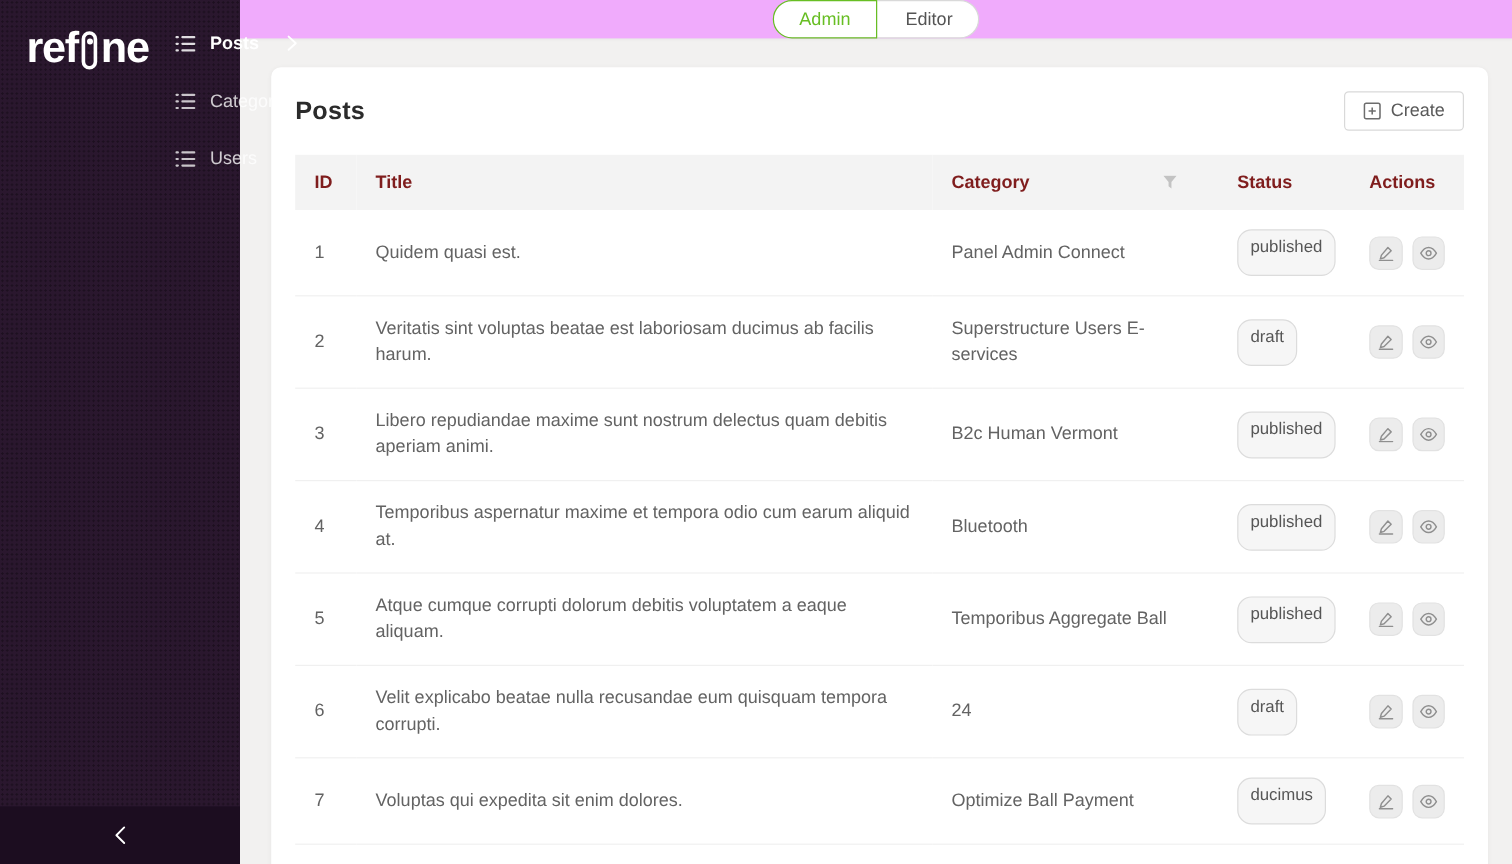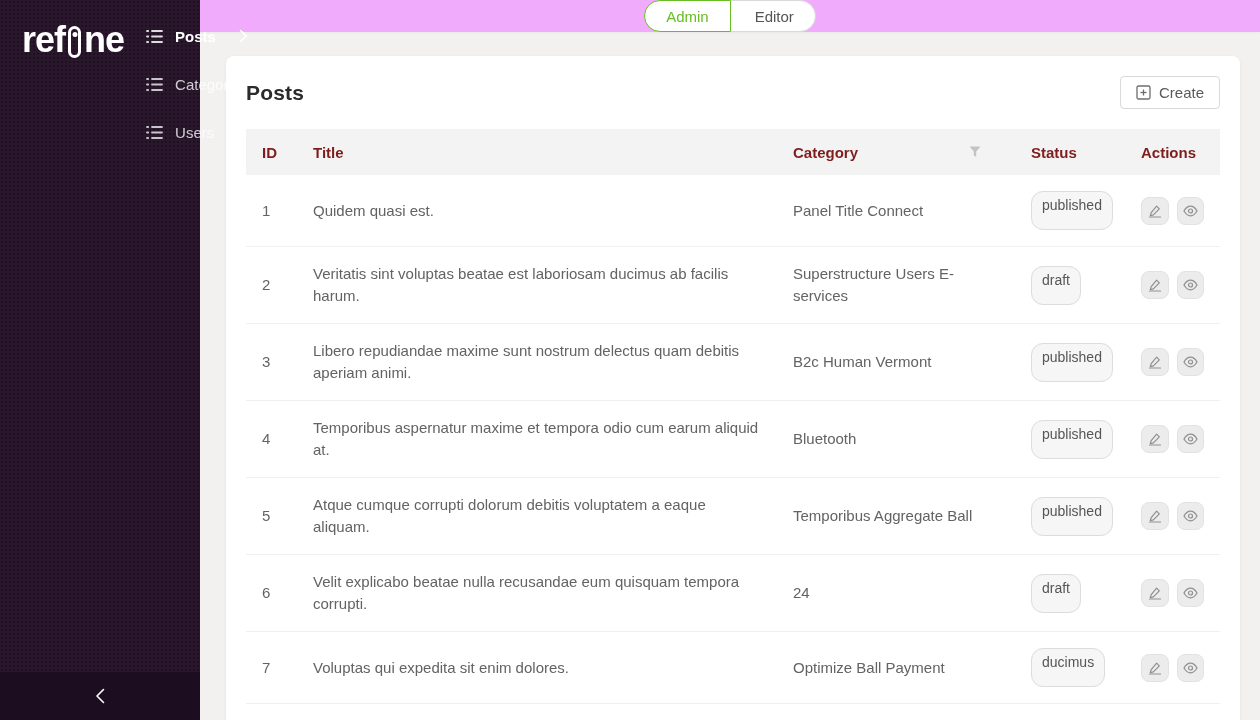--- a/index.html
+++ b/index.html
@@ -225,21 +225,21 @@
                   </svg>
                 </div>
               </th>
               <th>Actions</th>
             </tr>
           </thead>
           <tbody>
               <tr class="data-row">
     <td>1</td>
     <td>Quidem quasi est.</td>
-    <td>Panel Title Connect</td>
+    <td>Panel Admin Connect</td>
     <td>
       <span class="badge">published</span>
     </td>
     <td>
       <div class="actions">
         <button class="icon-btn">
           <svg width="14" height="14" viewBox="0 0 14 14" fill="none" stroke="#8f8f8f" stroke-width="1.2" stroke-linecap="round" stroke-linejoin="round">
             <path d="M8.6 2.2 L11.3 4.9 L5.4 10.8 L2.3 11.7 L3.2 8.6 Z"></path>
             <line x1="1.5" y1="13" x2="12.5" y2="13"></line>
           </svg>

